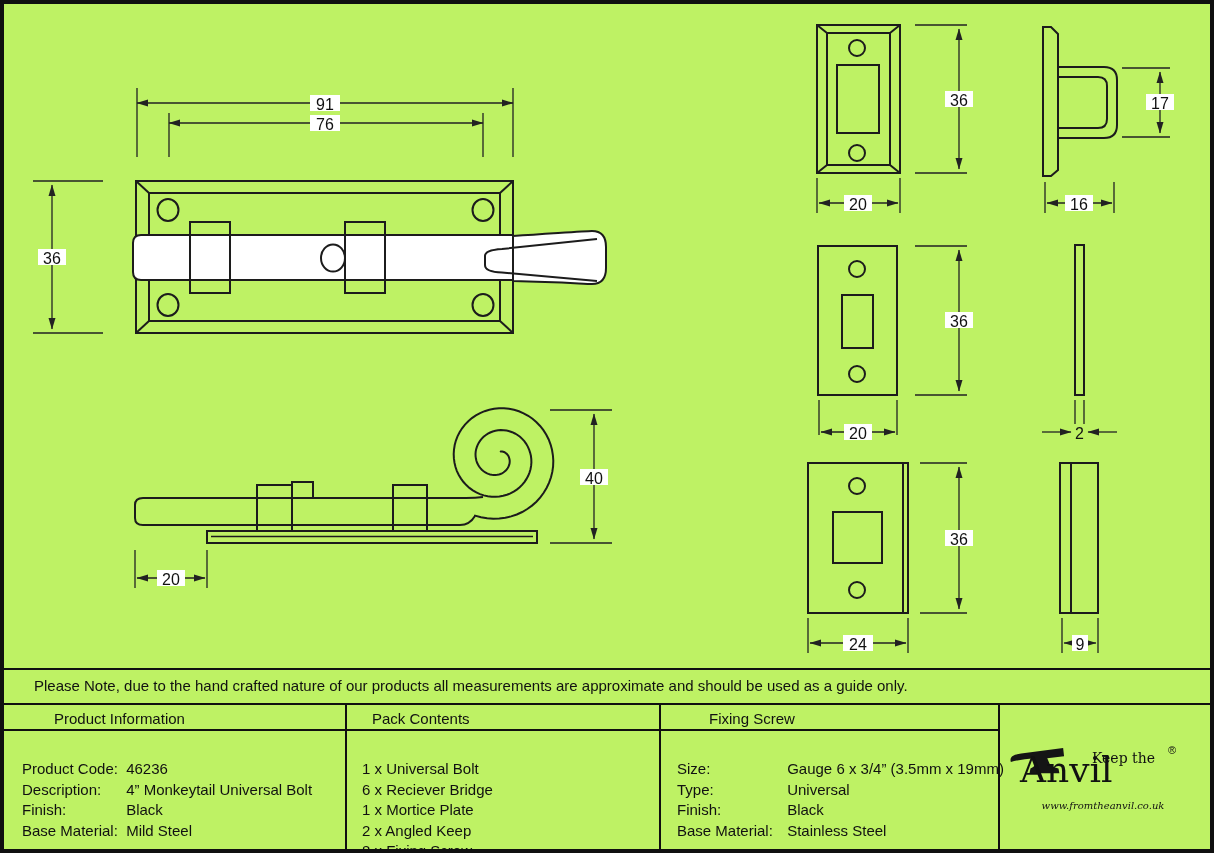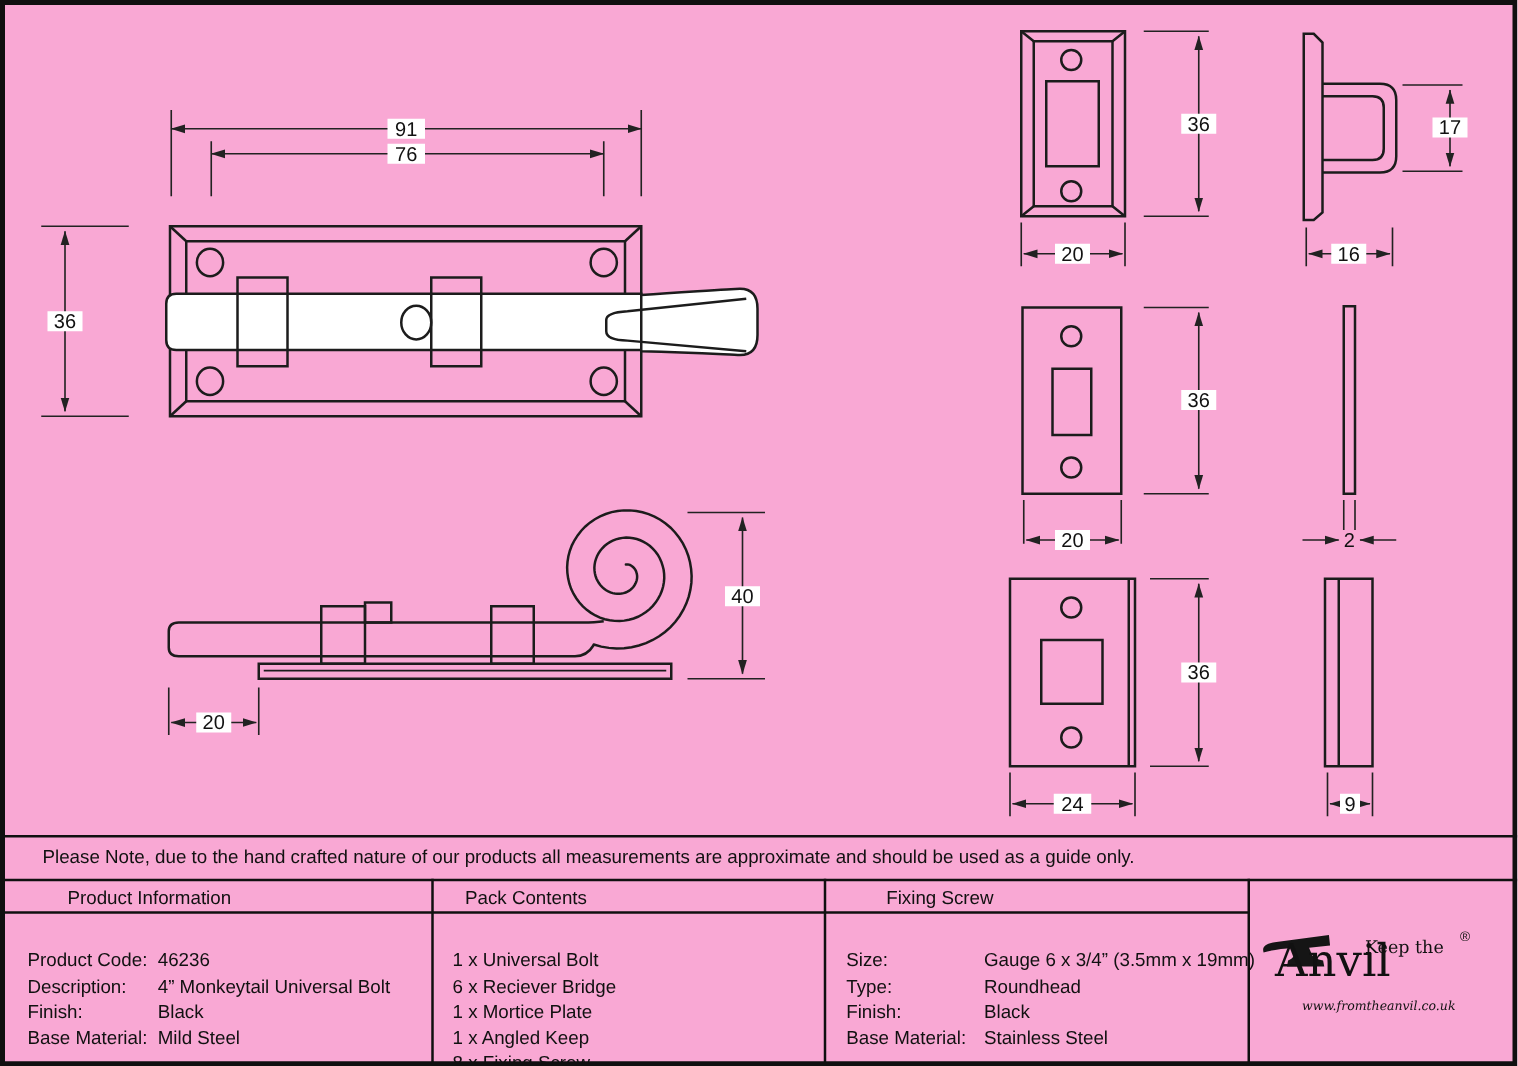--- a/index.html
+++ b/index.html
@@ -1,16 +1,16 @@
 <!DOCTYPE html>
 <html><head>
 <meta charset="utf-8">
 <style>
   html,body{margin:0;padding:0;background:#e8e8e8;}
-  .sheet{position:relative;width:1214px;height:853px;background:#f9a8d4;overflow:hidden;
+  .sheet{position:relative;width:1214px;height:853px;background:#bef264;overflow:hidden;
          font-family:"Liberation Sans",sans-serif;color:#111;}
   .frame{position:absolute;inset:0;border:4px solid #101010;pointer-events:none;}
   svg.draw{position:absolute;left:0;top:0;width:1214px;height:853px;}
   svg.draw path,svg.draw rect.ln,svg.draw circle,svg.draw ellipse,svg.draw line.ln{
          fill:none;stroke:#1c1c1c;stroke-width:2;}
   svg.draw .fillw{fill:#fff;}
   svg.draw .dimln{stroke:#222;stroke-width:1.3;fill:none;}
   svg.draw .ext{stroke:#222;stroke-width:1.3;fill:none;}
   svg.draw text.dim{font-family:"Liberation Sans",sans-serif;font-size:16px;fill:#111;
          text-anchor:middle;dominant-baseline:central;}
@@ -231,31 +231,31 @@
         <span>Black</span></div>
       <div>
         <span class="lab">Base Material:</span>
         <span>Mild Steel</span></div>
     </div>
 
     <div class="col c2" style="left:362px">
       <div>1 x Universal Bolt</div>
       <div>6 x Reciever Bridge</div>
       <div>1 x Mortice Plate</div>
-      <div>1 x Angled Keep</div>
+      <div>2 x Angled Keep</div>
       <div>8 x Fixing Screw</div>
     </div>
 
     <div class="col c3" style="left:677px">
       <div>
         <span class="lab">Size:</span>
         <span>Gauge 6 x 3/4” (3.5mm x 19mm)</span></div>
       <div>
         <span class="lab">Type:</span>
-        <span>Roundhead</span></div>
+        <span>Universal</span></div>
       <div>
         <span class="lab">Finish:</span>
         <span>Black</span></div>
       <div>
         <span class="lab">Base Material:</span>
         <span>Stainless Steel</span></div>
     </div>
 
     <div class="logo">
       <svg class="anvil-ic" viewBox="0 0 60 30">

